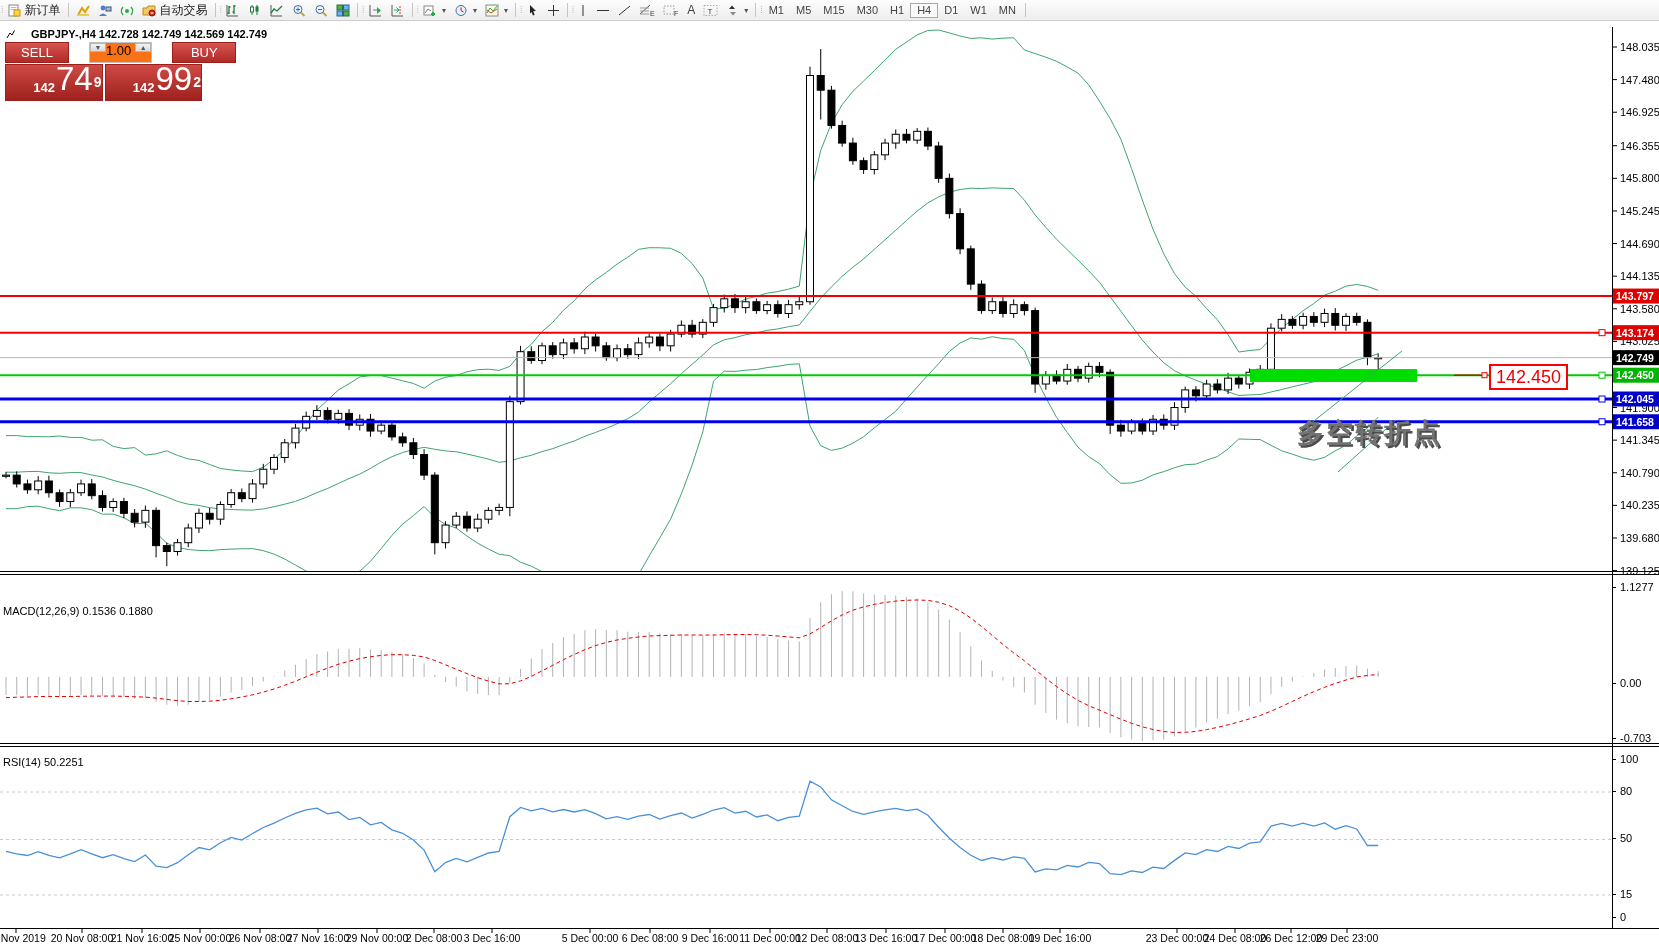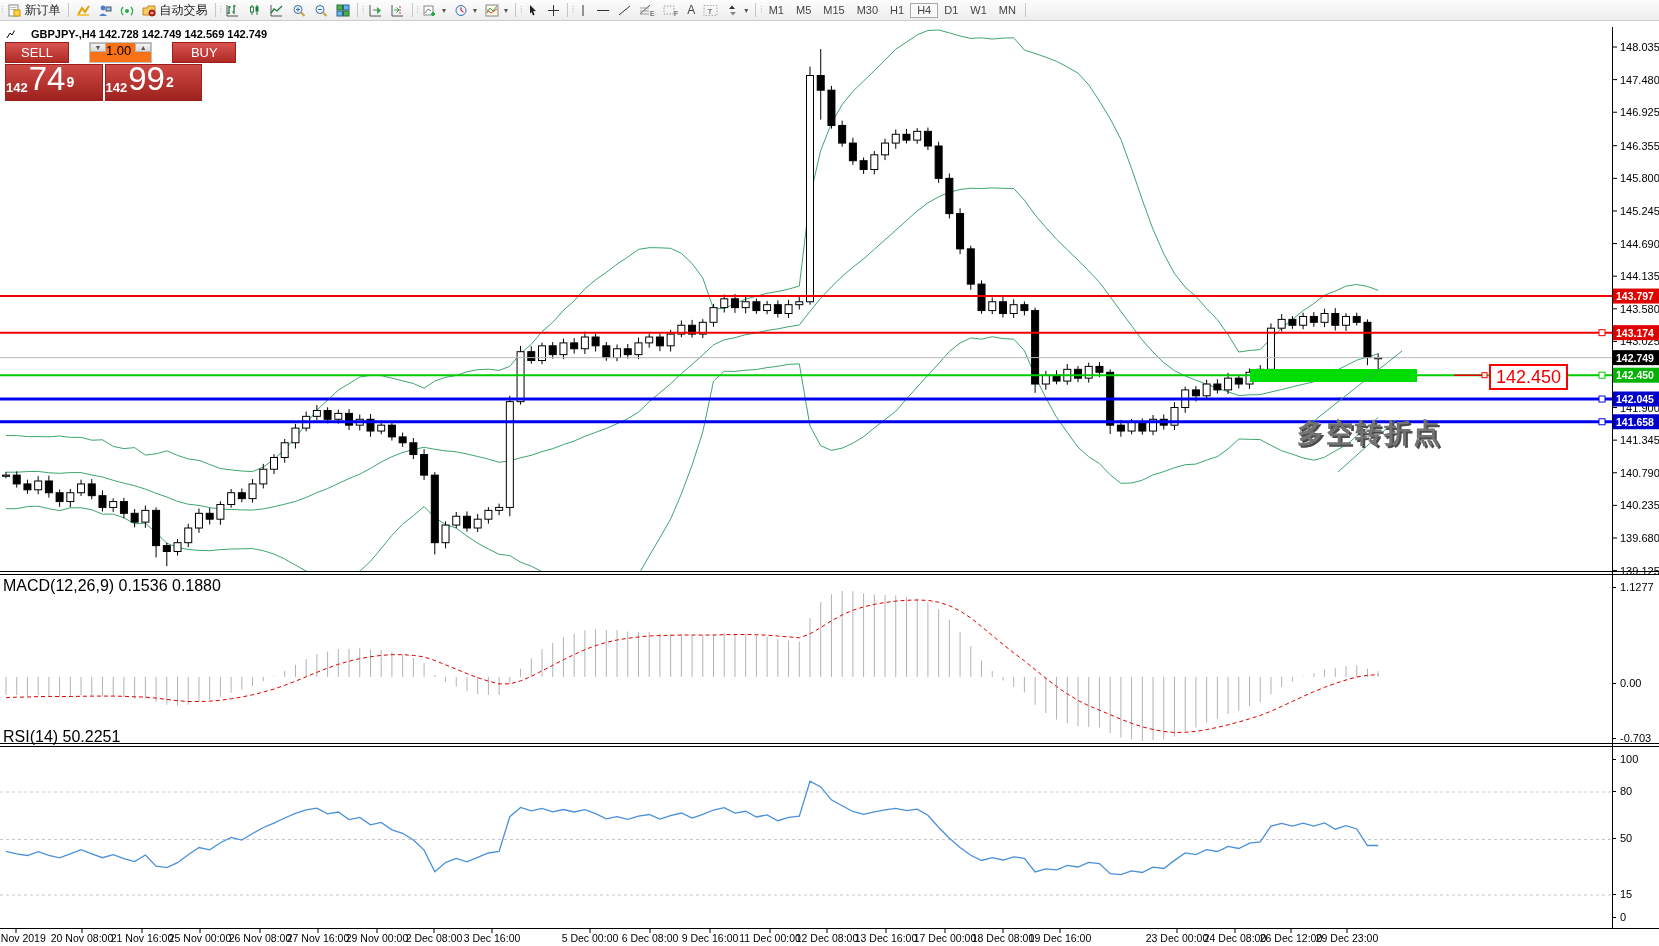--- a/index.html
+++ b/index.html
@@ -24,26 +24,26 @@
   #tp-row1{display:flex;height:21px;gap:20px;}
   .tp-btn{flex:0 0 62px;background:linear-gradient(#d85450,#b02a26);color:#fff;font-size:13px;
     display:flex;align-items:center;justify-content:center;border:1px solid #9c1f1b;}
   #tp-vol{flex:1;display:flex;align-items:flex-start;background:#f97316;border:1px solid #c0c0c0;}
   .tp-step{width:14px;background:linear-gradient(#f4f4f4,#d9d9d9);border:1px solid #b5b5b5;
     font-size:7px;color:#555;display:flex;align-items:center;justify-content:center;}
   #tp-vol-val{flex:1;display:flex;align-items:center;justify-content:flex-end;padding-right:4px;
     font-size:13px;color:#000;}
   #tp-row2{display:flex;height:37px;gap:2px;margin-top:1px;}
   .tp-price{flex:1;background:linear-gradient(#cf4a45,#9e211d);color:#fff;display:flex;
-    align-items:flex-end;justify-content:flex-start;padding-bottom:2px;border:1px solid #9c1f1b;}
+    align-items:flex-end;justify-content:flex-end;padding-bottom:2px;border:1px solid #9c1f1b;}
   .tp-small{font-size:13px;font-weight:600;line-height:20px;}
   .tp-big{font-size:33px;font-weight:400;line-height:30px;margin:4px 1px;}
   .tp-sup{font-size:14px;font-weight:600;line-height:34px;align-self:flex-start;}
   
-  .pane-label{position:absolute;left:3px;font-size:16px;color:#000;z-index:4;}
+  .pane-label{position:absolute;left:3px;font-size:11px;color:#000;z-index:4;margin-top:28px;}
   
   #price-callout{position:absolute;left:1489px;top:364px;border:2px solid #ff0000;background:#fff;
     color:#f00000;font-size:18px;padding:0 5px;line-height:22px;z-index:4;}
   #annotation{position:absolute;left:1297px;top:415px;font-size:27px;font-weight:bold;color:#737373;
     text-shadow:2px 2px 0 #4c4c4c;z-index:4;letter-spacing:2px;}
   svg text{font-family:"Liberation Sans","DejaVu Sans",sans-serif;}
 </style>
 </head>
 <body>
 

